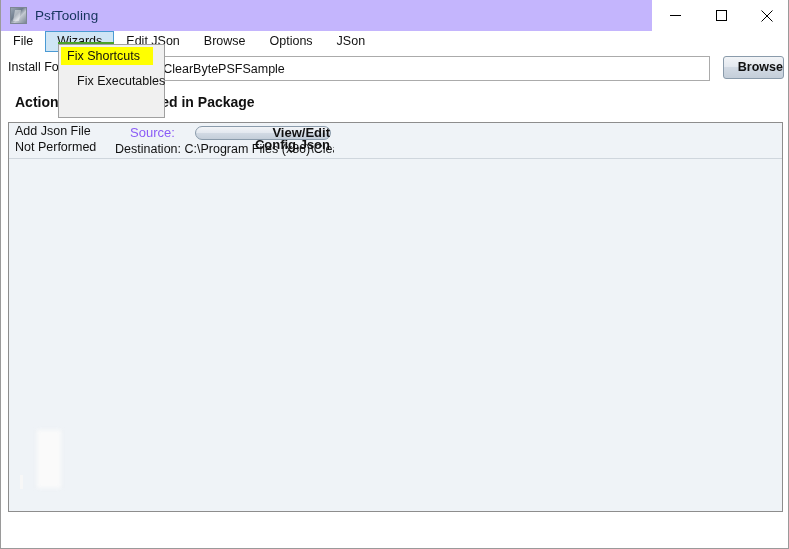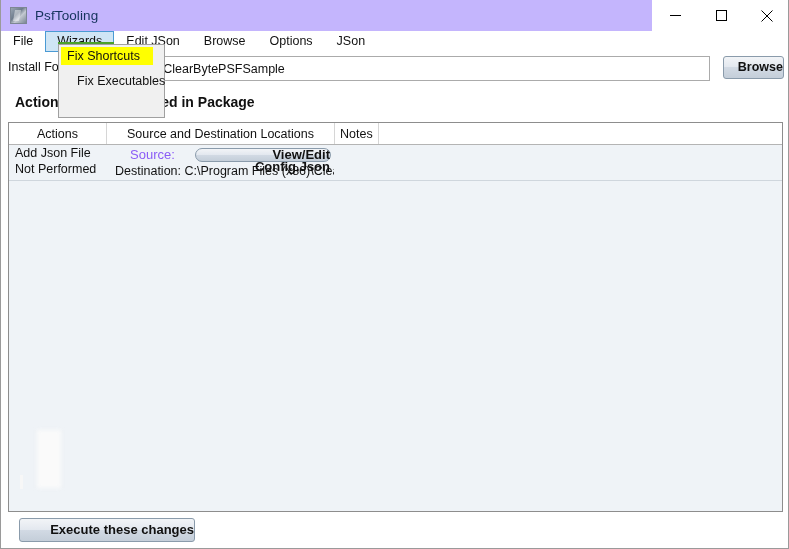--- a/index.html
+++ b/index.html
@@ -279,36 +279,29 @@
 
   <div class="hl-under"></div>
   <div class="dropdown">
     <div class="dd-item">Fix Shortcuts</div>
     <div class="dd-item">Fix Executables</div>
   </div>
   <div class="hl-yellow"></div>
   <div class="hl-text">Fix Shortcuts</div>
 
   <div class="table-wrap">
-    <div class="thead">
-      <div class="th c1">Actions</div>
-      <div class="th c2">Source and Destination Locations</div>
-      <div class="th c3">Notes</div>
-      <div class="th c4"></div>
-    </div>
 
     <div class="row">
       <div class="cell-actions">
         <div>Add Json File</div>
         <div>Not Performed</div>
       </div>
       <div class="cell-src-label">Source:</div>
       <div class="btn cfg-btn">View/Edit Config.Json</div>
       <div class="cell-dest">Destination: C:\Program Files (x86)\ClearBy</div>
     </div>
 
     <div class="ghost"></div>
     <div class="ghost2"></div>
   </div>
 
-  <div class="btn execute-btn">Execute these changes</div>
 
 </div>
 
 </body></html>

